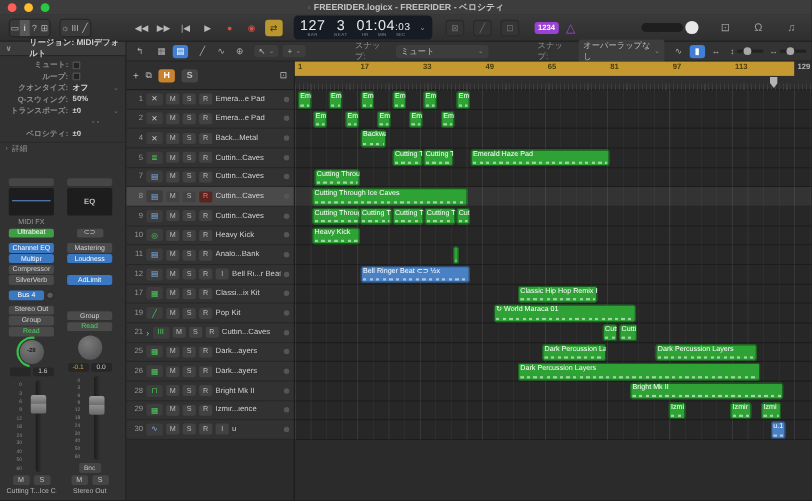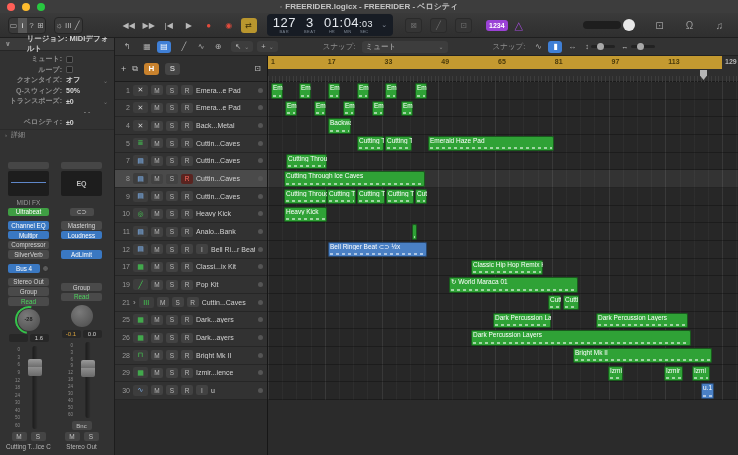--- a/index.html
+++ b/index.html
@@ -374,20 +374,24 @@
         <span id="tb-tools" style="display:flex;gap:4px;">
             <span class="selbox">↖<span class="chev">⌄</span></span>
             <span class="selbox">+<span class="chev">⌄</span></span>
           </span>
         <span class="tb-lab">スナップ:</span>
         <span class="selbox" style="width:86px;justify-content:space-between;">
             <span>ミュート</span>
             <span class="chev">⌄</span>
           </span>
         <span class="tb-lab">スナップ:</span>
+        <span class="selbox" style="width:80px;justify-content:space-between;">
+            <span>オーバーラップなし</span>
+            <span class="chev">⌄</span>
+          </span>
         <span id="tb-catch" style="display:flex;gap:3px;">
             <span class="tbico">∿</span>
             <span class="tbico active">▮</span>
             <span class="tbico">↔</span>
           </span>
         <span class="zoomslider">
             <span>↕</span>
             <span class="ztrack">
               <span class="zdot"></span>
             </span>

